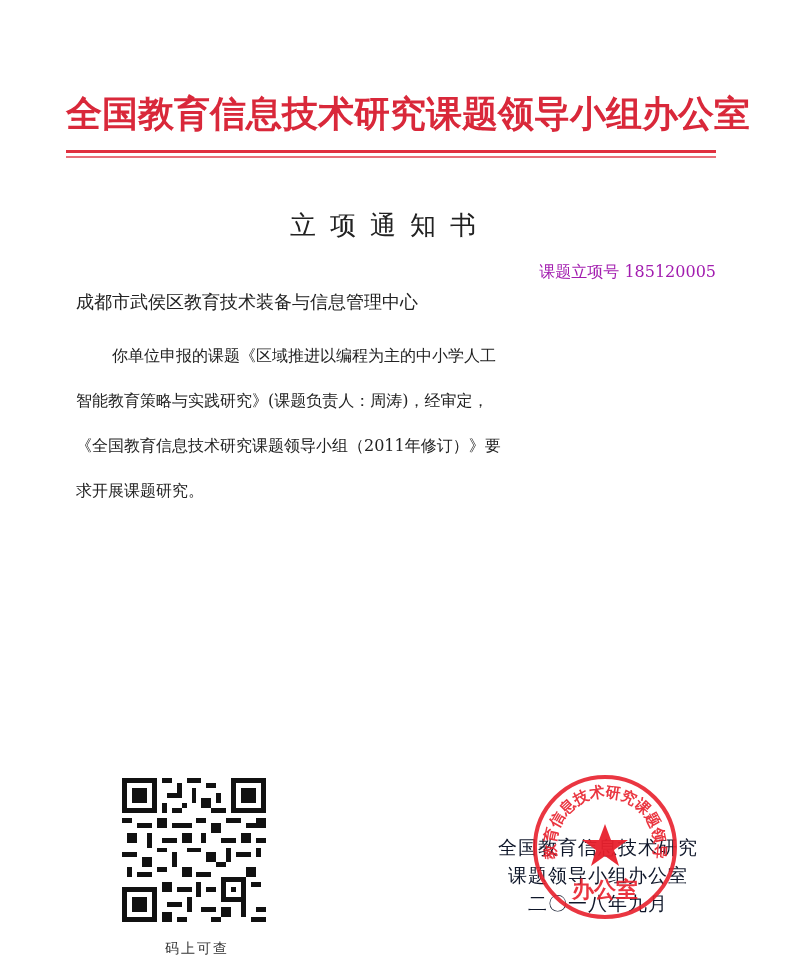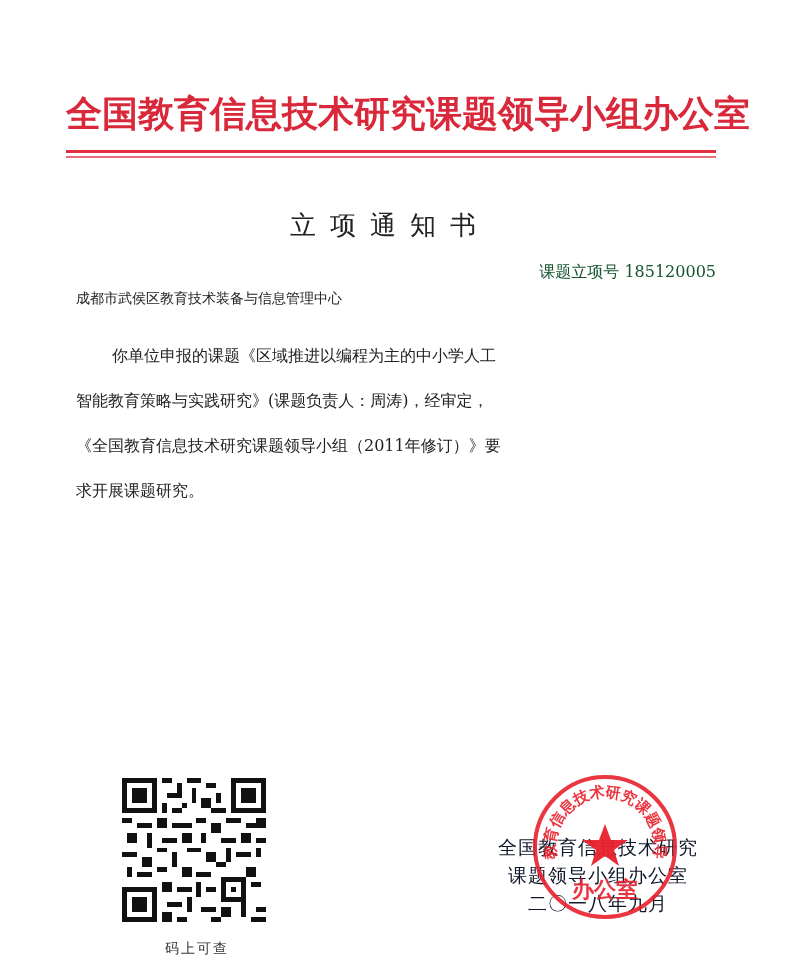--- a/index.html
+++ b/index.html
@@ -12,24 +12,24 @@
       font-family: "DejaVu Serif", "Liberation Serif", serif; font-weight: bold;
       font-size: 36px; letter-spacing: 0px; color: #d9283a; white-space: nowrap;
     }
     .rule-thick { position: absolute; left: 66px; top: 150px; width: 650px; height: 3px; background: #e0303f; }
     .rule-thin { position: absolute; left: 66px; top: 156px; width: 650px; height: 1.5px; background: #e8707a; }
     .doc-title {
       position: absolute; left: 290px; top: 208px; font-size: 26px; letter-spacing: 14px; color: #222;
       white-space: nowrap;
     }
     .project-no {
-      position: absolute; right: 84px; top: 262px; font-size: 16px; color: #14532d; white-space: nowrap;
+      position: absolute; right: 84px; top: 262px; font-size: 16px; color: #a21caf; white-space: nowrap;
     }
     .recipient {
-      position: absolute; left: 76px; top: 290px; font-size: 14px; color: #222; white-space: nowrap;
+      position: absolute; left: 76px; top: 290px; font-size: 18px; color: #222; white-space: nowrap;
     }
     .body-text {
       position: absolute; left: 76px; top: 333px; width: 640px; font-size: 16px; line-height: 45px; color: #222;
     }
     .body-text .line { display: block; white-space: nowrap; }
     .body-text .indent { padding-left: 36px; }
     .qr-wrap { position: absolute; left: 122px; top: 778px; width: 150px; }
     .qr { width: 144px; height: 144px; display: block; }
     .qr-caption { display: block; text-align: center; font-size: 14px; color: #333; margin-top: 18px; letter-spacing: 2px; }
     .signature {

